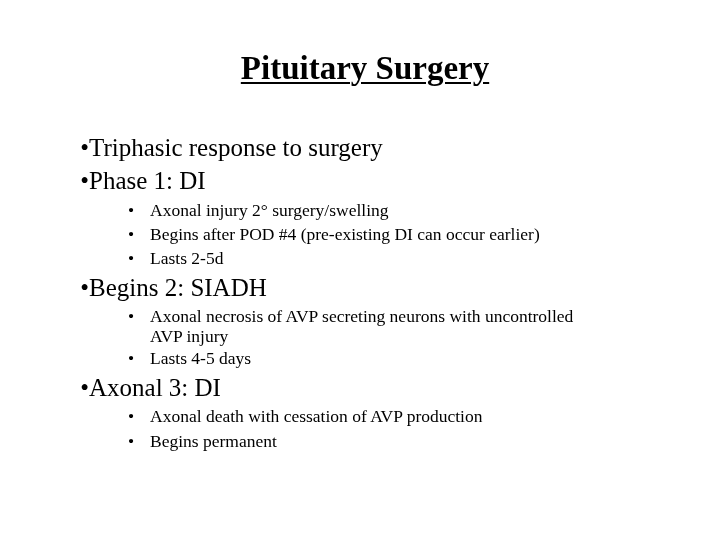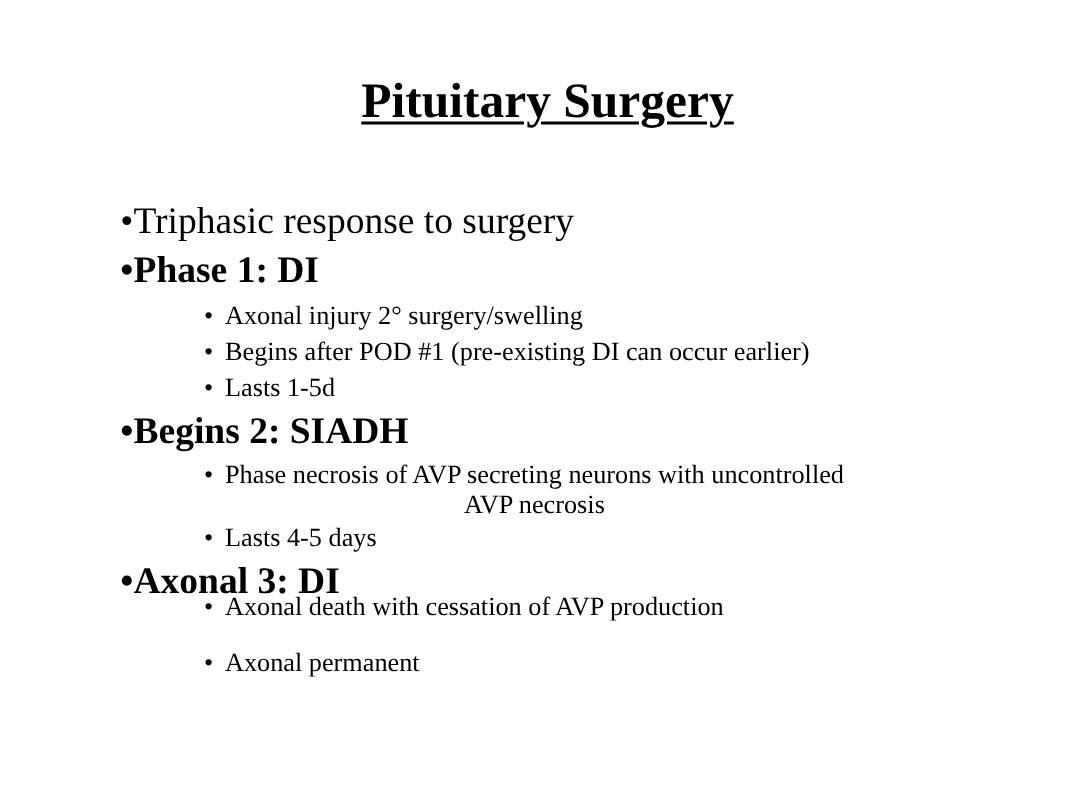--- a/index.html
+++ b/index.html
@@ -3,59 +3,59 @@
   <meta charset="utf-8">
   <style>
     html, body { margin: 0; padding: 0; background: #ffffff; }
     body { width: 720px; height: 540px; position: relative; overflow: hidden;
            font-family: "Liberation Serif", "DejaVu Serif", serif; color: #000; }
     .title { position: absolute; top: 50px; left: 0; width: 730px; text-align: center;
              font-size: 33px; font-weight: bold; text-decoration: underline;
              text-decoration-thickness: 2px; text-underline-offset: 3px; }
     .l1 { position: absolute; left: 62px; font-size: 25px; line-height: 28px; text-align: right; }
     .l1 .bul { display: inline-block; width: 27px; }
-    .l1.bold { font-weight: bold; }
-    .l2 { position: absolute; left: 128px; font-size: 17.5px; line-height: 20px; text-align: center; }
+    .l1.bold { font-weight: normal; }
+    .l2 { position: absolute; left: 128px; font-size: 17.5px; line-height: 20px; }
     .l2 .bul { display: inline-block; width: 22px; }
     .l2 .cont { padding-left: 22px; display: block; }
   </style>
 </head>
 <body>
 
 <div class="title">Pituitary Surgery</div>
 
 <div class="l1" style="top:134px">
   <span class="bul">•</span><span>Triphasic response to surgery</span>
 </div>
 
 <div class="l1 bold" style="top:167px">
   <span class="bul">•</span><span>Phase 1: DI</span>
 </div>
 <div class="l2" style="top:200px">
   <span class="bul">•</span><span>Axonal injury 2° surgery/swelling</span>
 </div>
 <div class="l2" style="top:224px">
-  <span class="bul">•</span><span>Begins after POD #1 (pre-existing DI can occur earlier)</span>
+  <span class="bul">•</span><span>Begins after POD #4 (pre-existing DI can occur earlier)</span>
 </div>
 <div class="l2" style="top:248px">
-  <span class="bul">•</span><span>Lasts 1-5d</span>
+  <span class="bul">•</span><span>Lasts 2-5d</span>
 </div>
 
 <div class="l1 bold" style="top:274px">
   <span class="bul">•</span><span>Begins 2: SIADH</span>
 </div>
 <div class="l2" style="top:306px">
-  <span class="bul">•</span><span>Phase necrosis of AVP secreting neurons with uncontrolled</span>
-  <span class="cont">AVP necrosis</span>
+  <span class="bul">•</span><span>Axonal necrosis of AVP secreting neurons with uncontrolled</span>
+  <span class="cont">AVP injury</span>
 </div>
 <div class="l2" style="top:348px">
   <span class="bul">•</span><span>Lasts 4-5 days</span>
 </div>
 
 <div class="l1 bold" style="top:374px">
   <span class="bul">•</span><span>Axonal 3: DI</span>
 </div>
-<div class="l2" style="top:394px">
+<div class="l2" style="top:406px">
   <span class="bul">•</span><span>Axonal death with cessation of AVP production</span>
 </div>
 <div class="l2" style="top:431px">
-  <span class="bul">•</span><span>Axonal permanent</span>
+  <span class="bul">•</span><span>Begins permanent</span>
 </div>
 
 </body></html>

